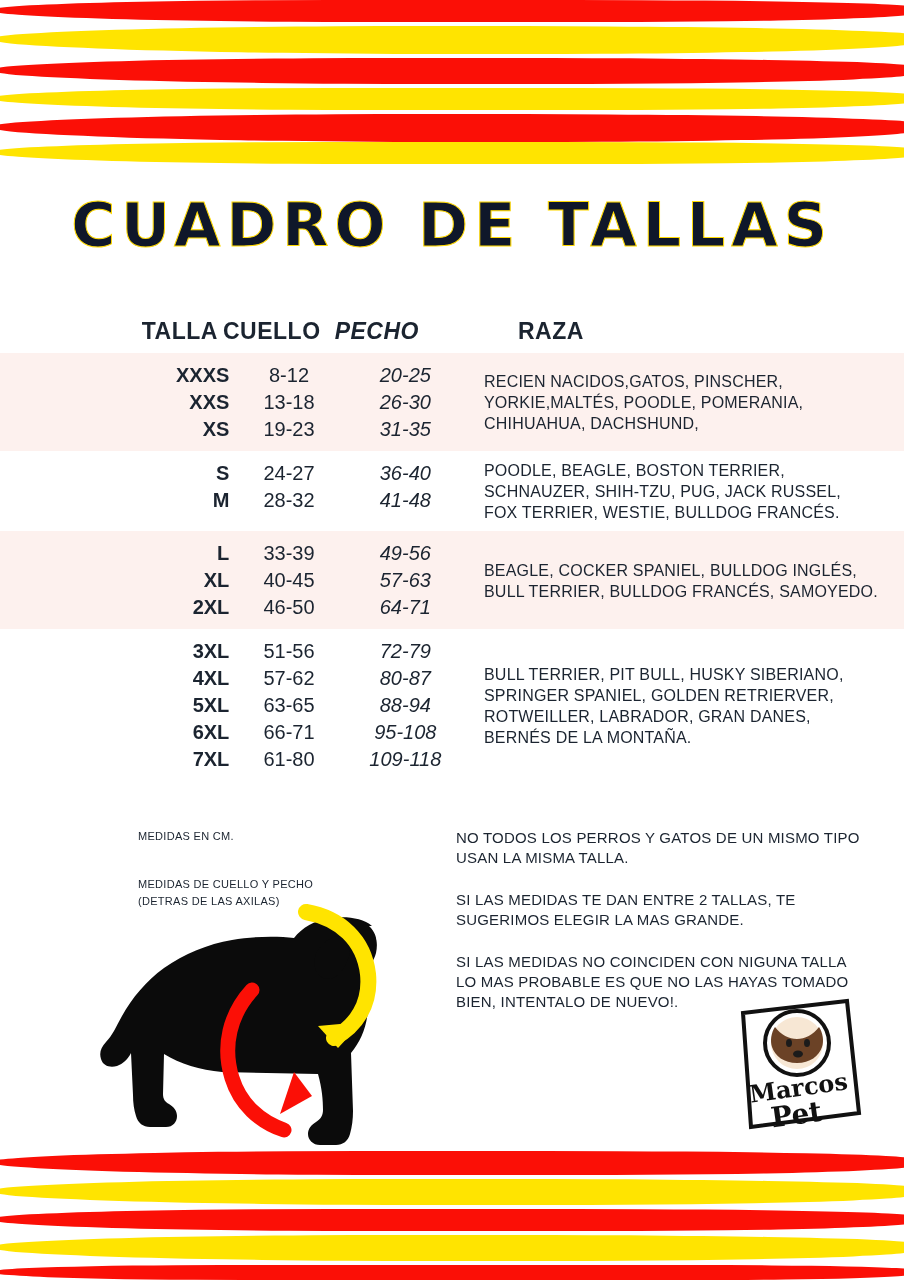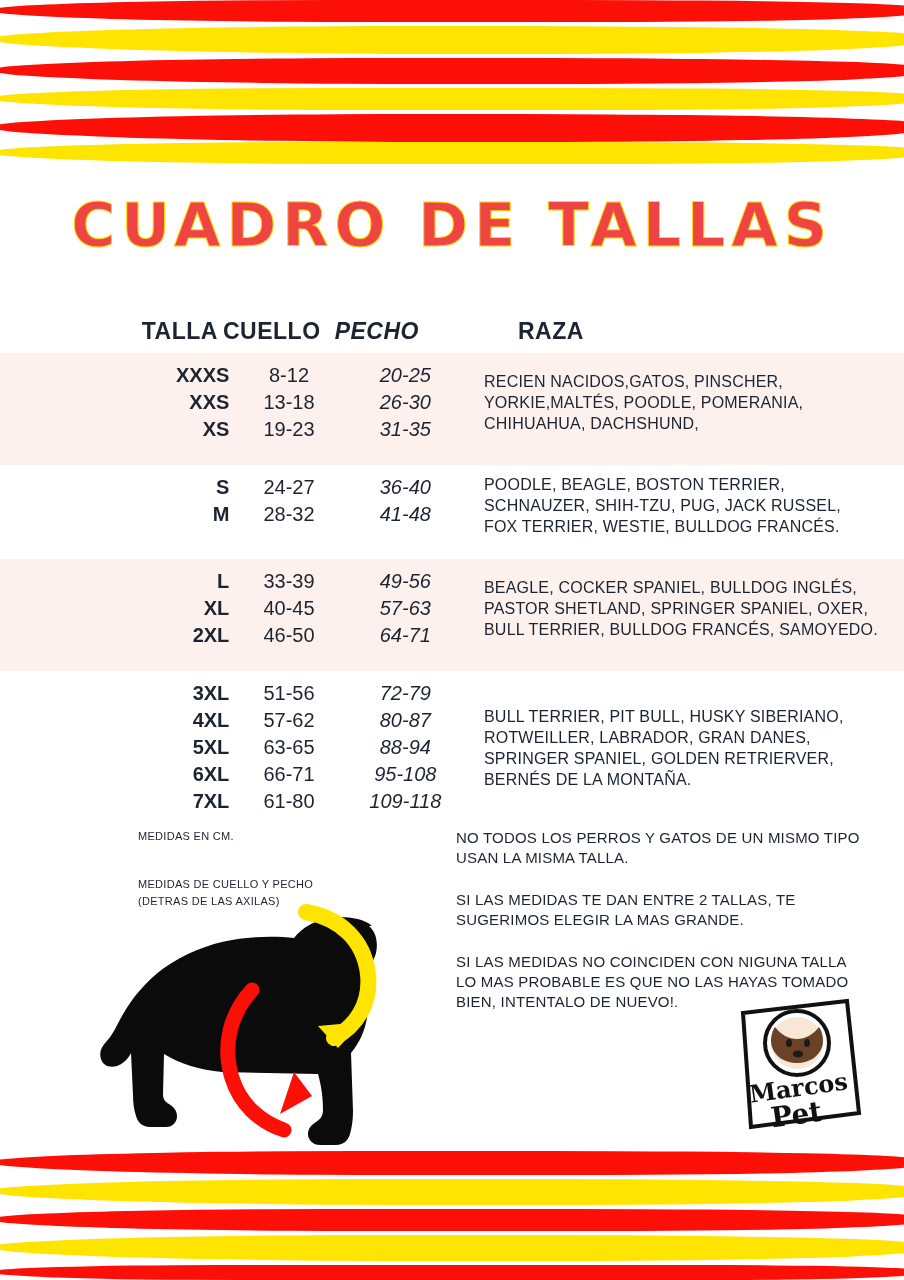--- a/index.html
+++ b/index.html
@@ -58,21 +58,21 @@
   .title {
     position: absolute;
     top: 192px;
     left: 0;
     width: 904px;
     text-align: center;
     font-size: 60px;
     line-height: 66px;
     font-weight: 900;
     letter-spacing: 6px;
-    color: #ef4444;
+    color: #0f172a;
     -webkit-text-stroke: 1px #ffd900;
     font-family: "DejaVu Sans", sans-serif;
   }
 
   
   .table-wrap {
     position: absolute;
     top: 318px;
     left: 0;
     width: 904px;
@@ -88,21 +88,21 @@
   .c-talla  { width: 118px; text-align: right; }
   .c-cuello { width: 120px; text-align: center; }
   .c-pecho  { width: 114px; text-align: center; font-style: italic; }
   .c-raza   { width: 430px; padding-left: 22px; }
   .head-row .c-talla  { margin-left: 112px; }
   .head-row .c-raza   { padding-left: 90px; }
 
   .group {
     display: flex;
     align-items: flex-start;
-    padding: 9px 0 22px 0;
+    padding: 9px 0 8px 0;
   }
   .group.tint { background: #fdf1ee; }
   .group .sizes {
     width: 350px;
     margin-left: 112px;
   }
   .size-row {
     display: flex;
     font-size: 20px;
     font-weight: 700;
@@ -250,21 +250,20 @@
         <div class="c-pecho">57-63</div>
       </div>
       <div class="size-row">
         <div class="c-talla">2XL</div>
         <div class="c-cuello">46-50</div>
         <div class="c-pecho">64-71</div>
       </div>
     </div>
     <div class="breeds">
       <div>BEAGLE, COCKER SPANIEL, BULLDOG INGLÉS,</div>
-      <div>PASTOR SHETLAND, SPRINGER SPANIEL, OXER,</div>
       <div>BULL TERRIER, BULLDOG FRANCÉS, SAMOYEDO.</div>
     </div>
   </div>
 
   <div class="group">
     <div class="sizes">
       <div class="size-row">
         <div class="c-talla">3XL</div>
         <div class="c-cuello">51-56</div>
         <div class="c-pecho">72-79</div>
@@ -285,22 +284,22 @@
         <div class="c-pecho">95-108</div>
       </div>
       <div class="size-row">
         <div class="c-talla">7XL</div>
         <div class="c-cuello">61-80</div>
         <div class="c-pecho">109-118</div>
       </div>
     </div>
     <div class="breeds">
       <div>BULL TERRIER, PIT BULL, HUSKY SIBERIANO,</div>
+      <div>SPRINGER SPANIEL, GOLDEN RETRIERVER,</div>
       <div>ROTWEILLER, LABRADOR, GRAN DANES,</div>
-      <div>SPRINGER SPANIEL, GOLDEN RETRIERVER,</div>
       <div>BERNÉS DE LA MONTAÑA.</div>
     </div>
   </div>
 
 </div>
 
 <div class="left-notes note-cm">MEDIDAS EN CM.</div>
 <div class="left-notes note-meas">MEDIDAS DE CUELLO Y PECHO (DETRAS DE LAS AXILAS)</div>
 
 <div class="right-notes">

